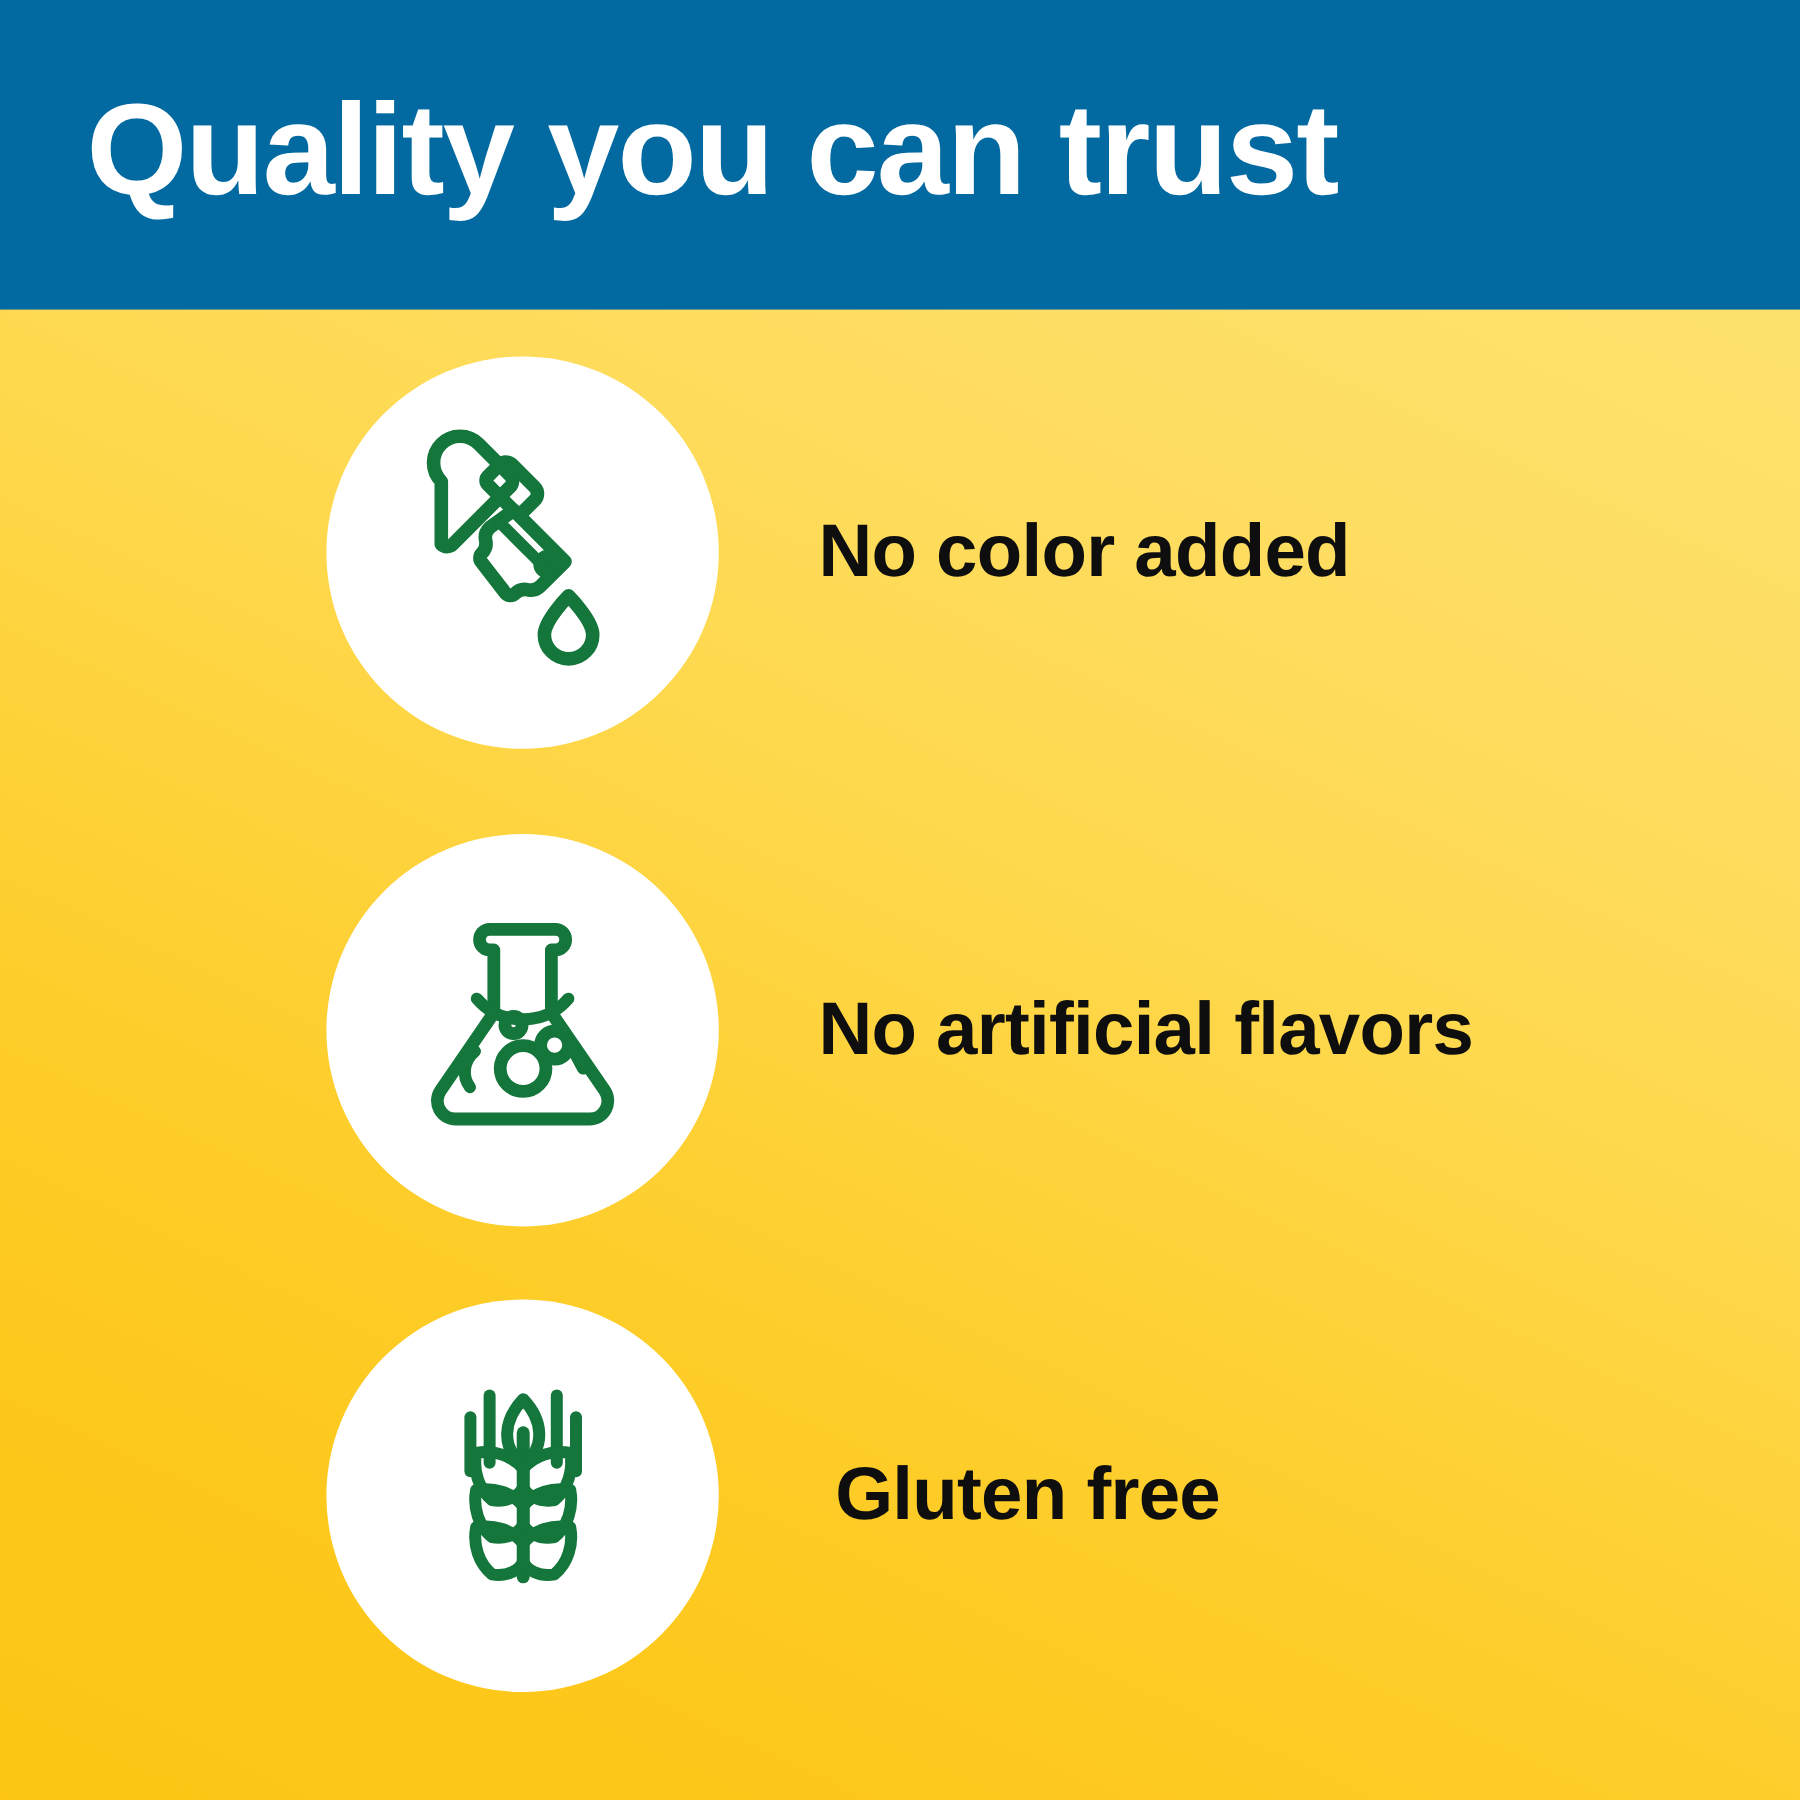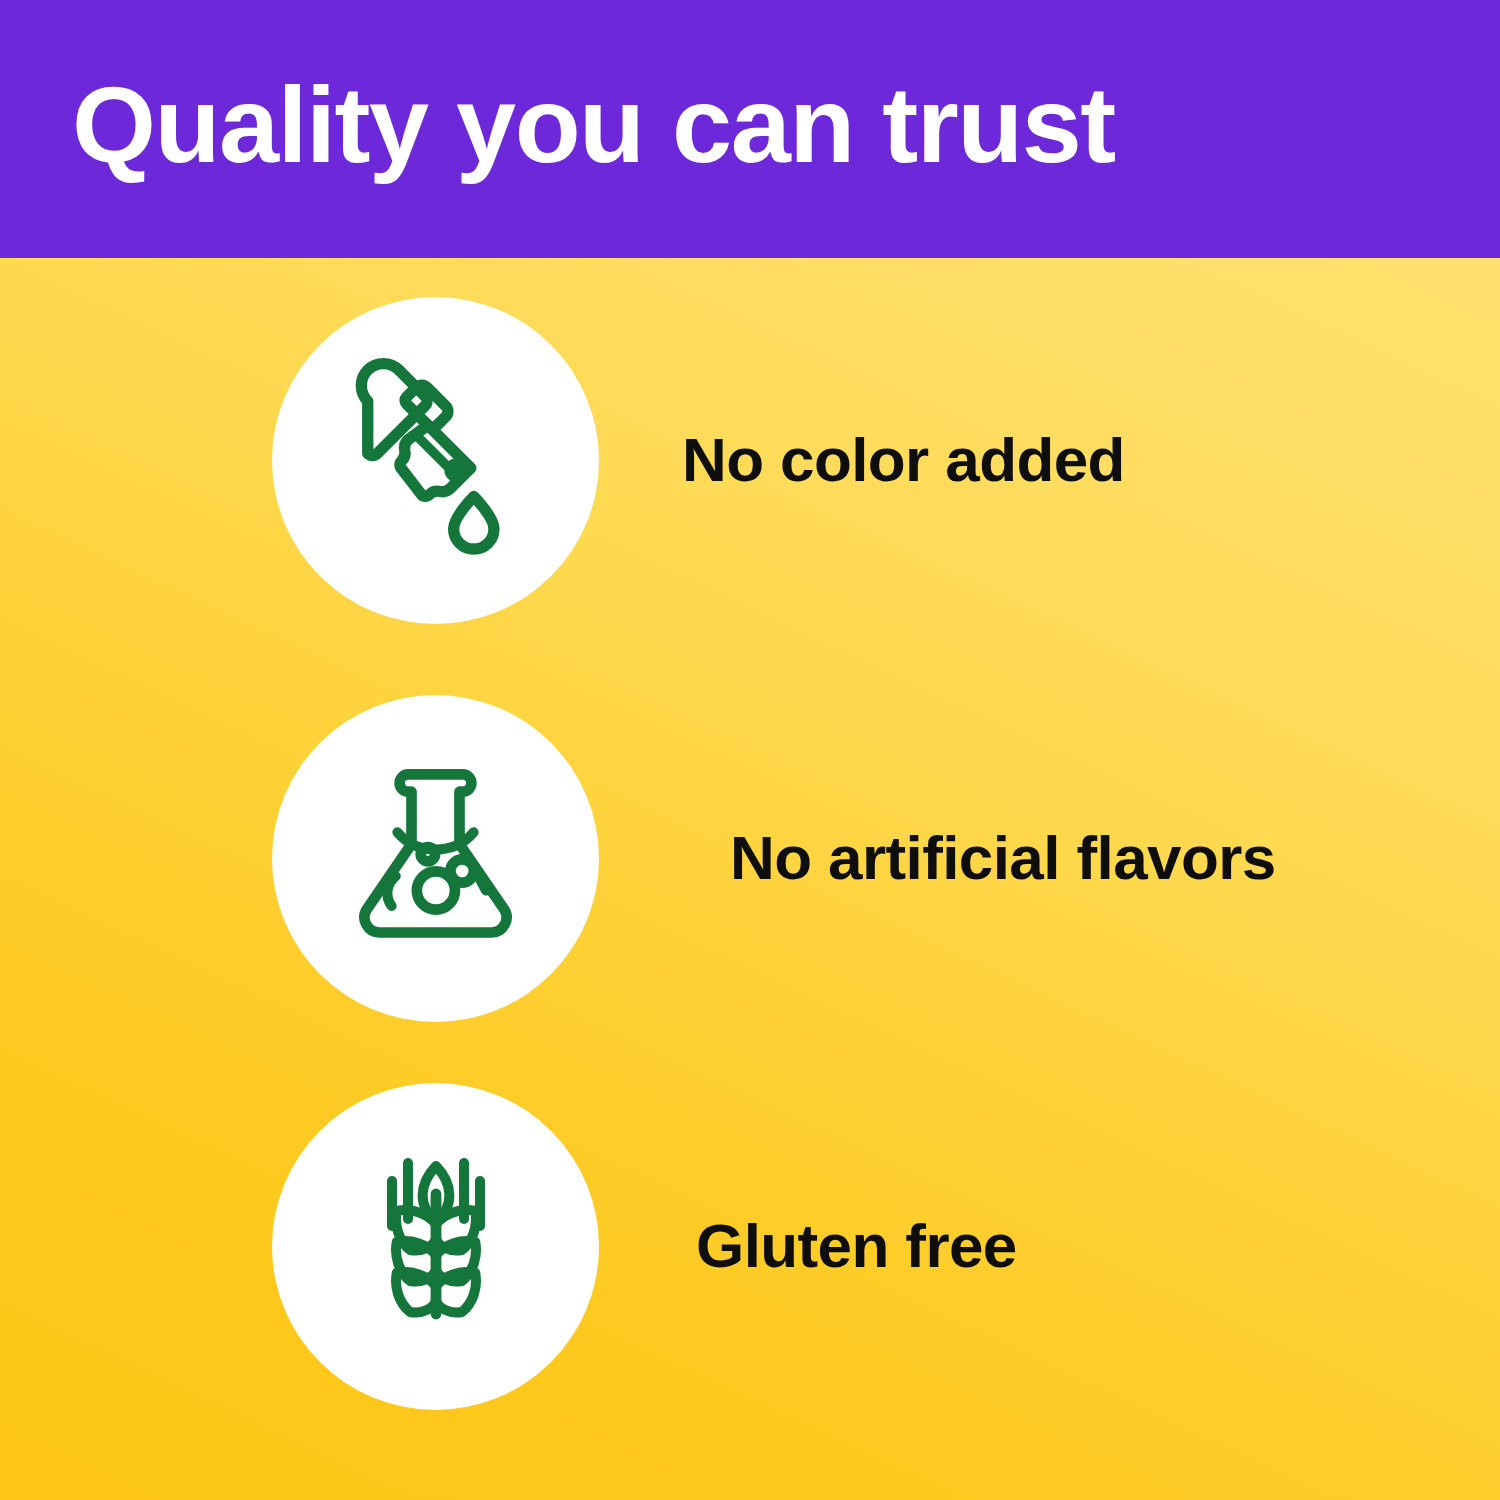--- a/index.html
+++ b/index.html
@@ -33,21 +33,21 @@
         #FDC81B 85%,
         #FDC615 100%);
   }
 
   
   .header-band {
     position:absolute;
     left:0; top:0;
     width:1500px;
     height:258px;
-    background:#6d28d9;
+    background:#0369a1;
     display:flex;
     align-items:center;
     z-index:5;
   }
   .header-title {
     margin-left:72px;
     color:#FFFFFF;
     font-size:108px;
     font-weight:bold;
     letter-spacing:-1.5px;
@@ -67,21 +67,21 @@
   }
   .feature-row {
     position:absolute;
     left:0;
     width:1500px;
     height:340px;
     display:flex;
     align-items:center;
   }
   .feature-row.row-0 { top:32px; }
-  .feature-row.row-1 { top:430px;gap:48px; }
+  .feature-row.row-1 { top:430px; }
   .feature-row.row-2 { top:818px;gap:14px; }
 
   .icon-badge {
     position:relative;
     margin-left:272px;
     width:327px;
     height:327px;
     border-radius:50%;
     background:#FFFFFF;
     flex:0 0 auto;

